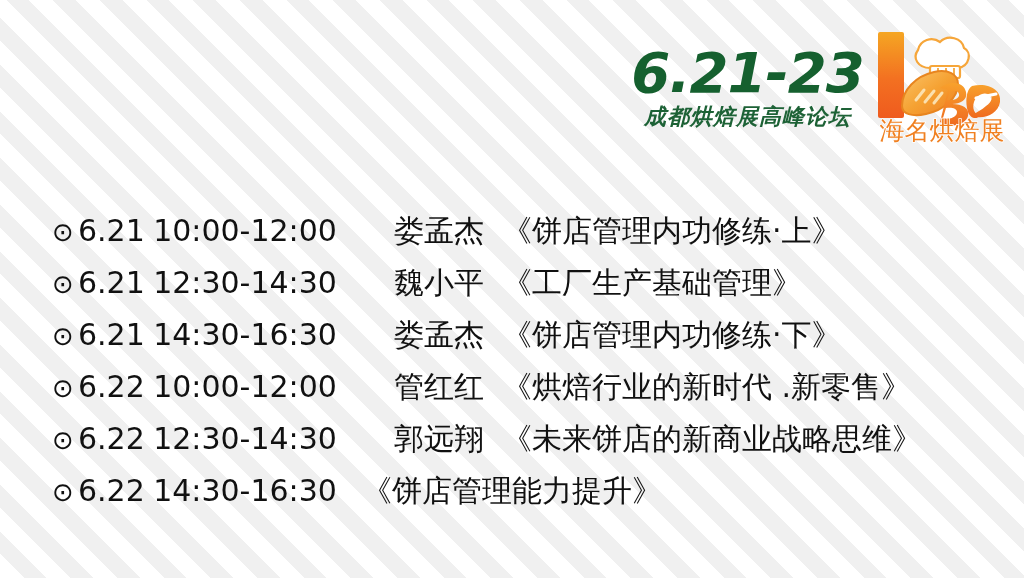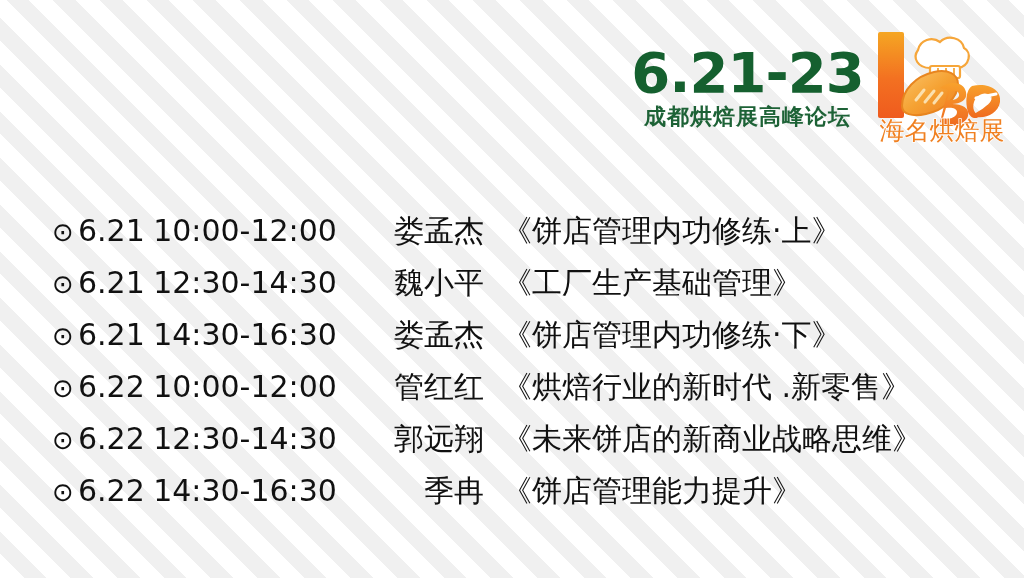--- a/index.html
+++ b/index.html
@@ -61,20 +61,21 @@
     height: 20px;
     background-color: #0e6135;
   }
 
   .date-block {
     position: absolute;
     left: 630px;
     top: 42px;
     width: 235px;
     text-align: center;
+    font-style: italic;
   }
 
   .date-range {
     font-family: "DejaVu Sans", "Liberation Sans", sans-serif;
     font-size: 56px;
     line-height: 62px;
     font-weight: bold;
     color: #15602f;
     letter-spacing: -1px;
     white-space: nowrap;
@@ -270,19 +271,18 @@
       <span class="row-date">6.22</span>
       <span class="row-time">12:30-14:30</span>
       <span class="row-speaker">郭远翔</span>
       <span class="row-topic">《未来饼店的新商业战略思维》</span>
     </div>
 
     <div class="schedule-row">
       <span class="bullet-icon">⊙</span>
       <span class="row-date">6.22</span>
       <span class="row-time">14:30-16:30</span>
-      <span class="row-speaker">季冉</span>
       <span class="row-topic">《饼店管理能力提升》</span>
     </div>
 
   </div>
 
 </div>
 
 </body></html>

